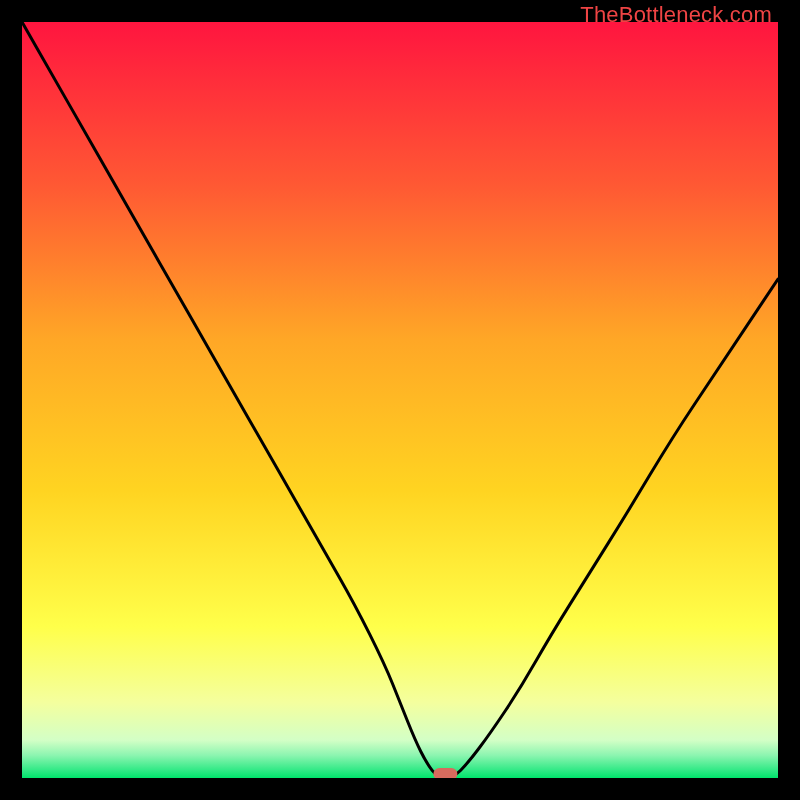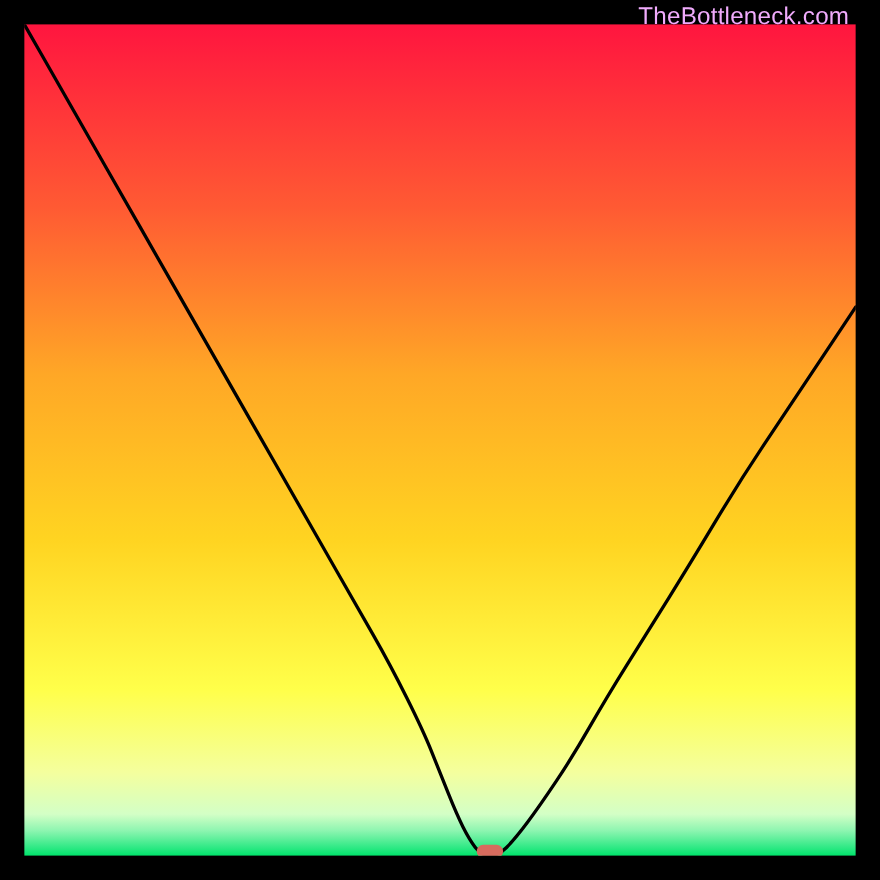--- a/index.html
+++ b/index.html
@@ -25,21 +25,21 @@
     width: 756px;
     height: 756px;
   }
   .watermark {
     position: absolute;
     top: 2px;
     right: 28px;
     font-family: Arial, Helvetica, sans-serif;
     font-size: 22px;
     font-weight: 500;
-    color: #f0abfc;
+    color: #ef4444;
     letter-spacing: 0.2px;
   }
   svg {
     display: block;
   }
 </style>
 </head>
 <body>
 
 <div class="frame">

